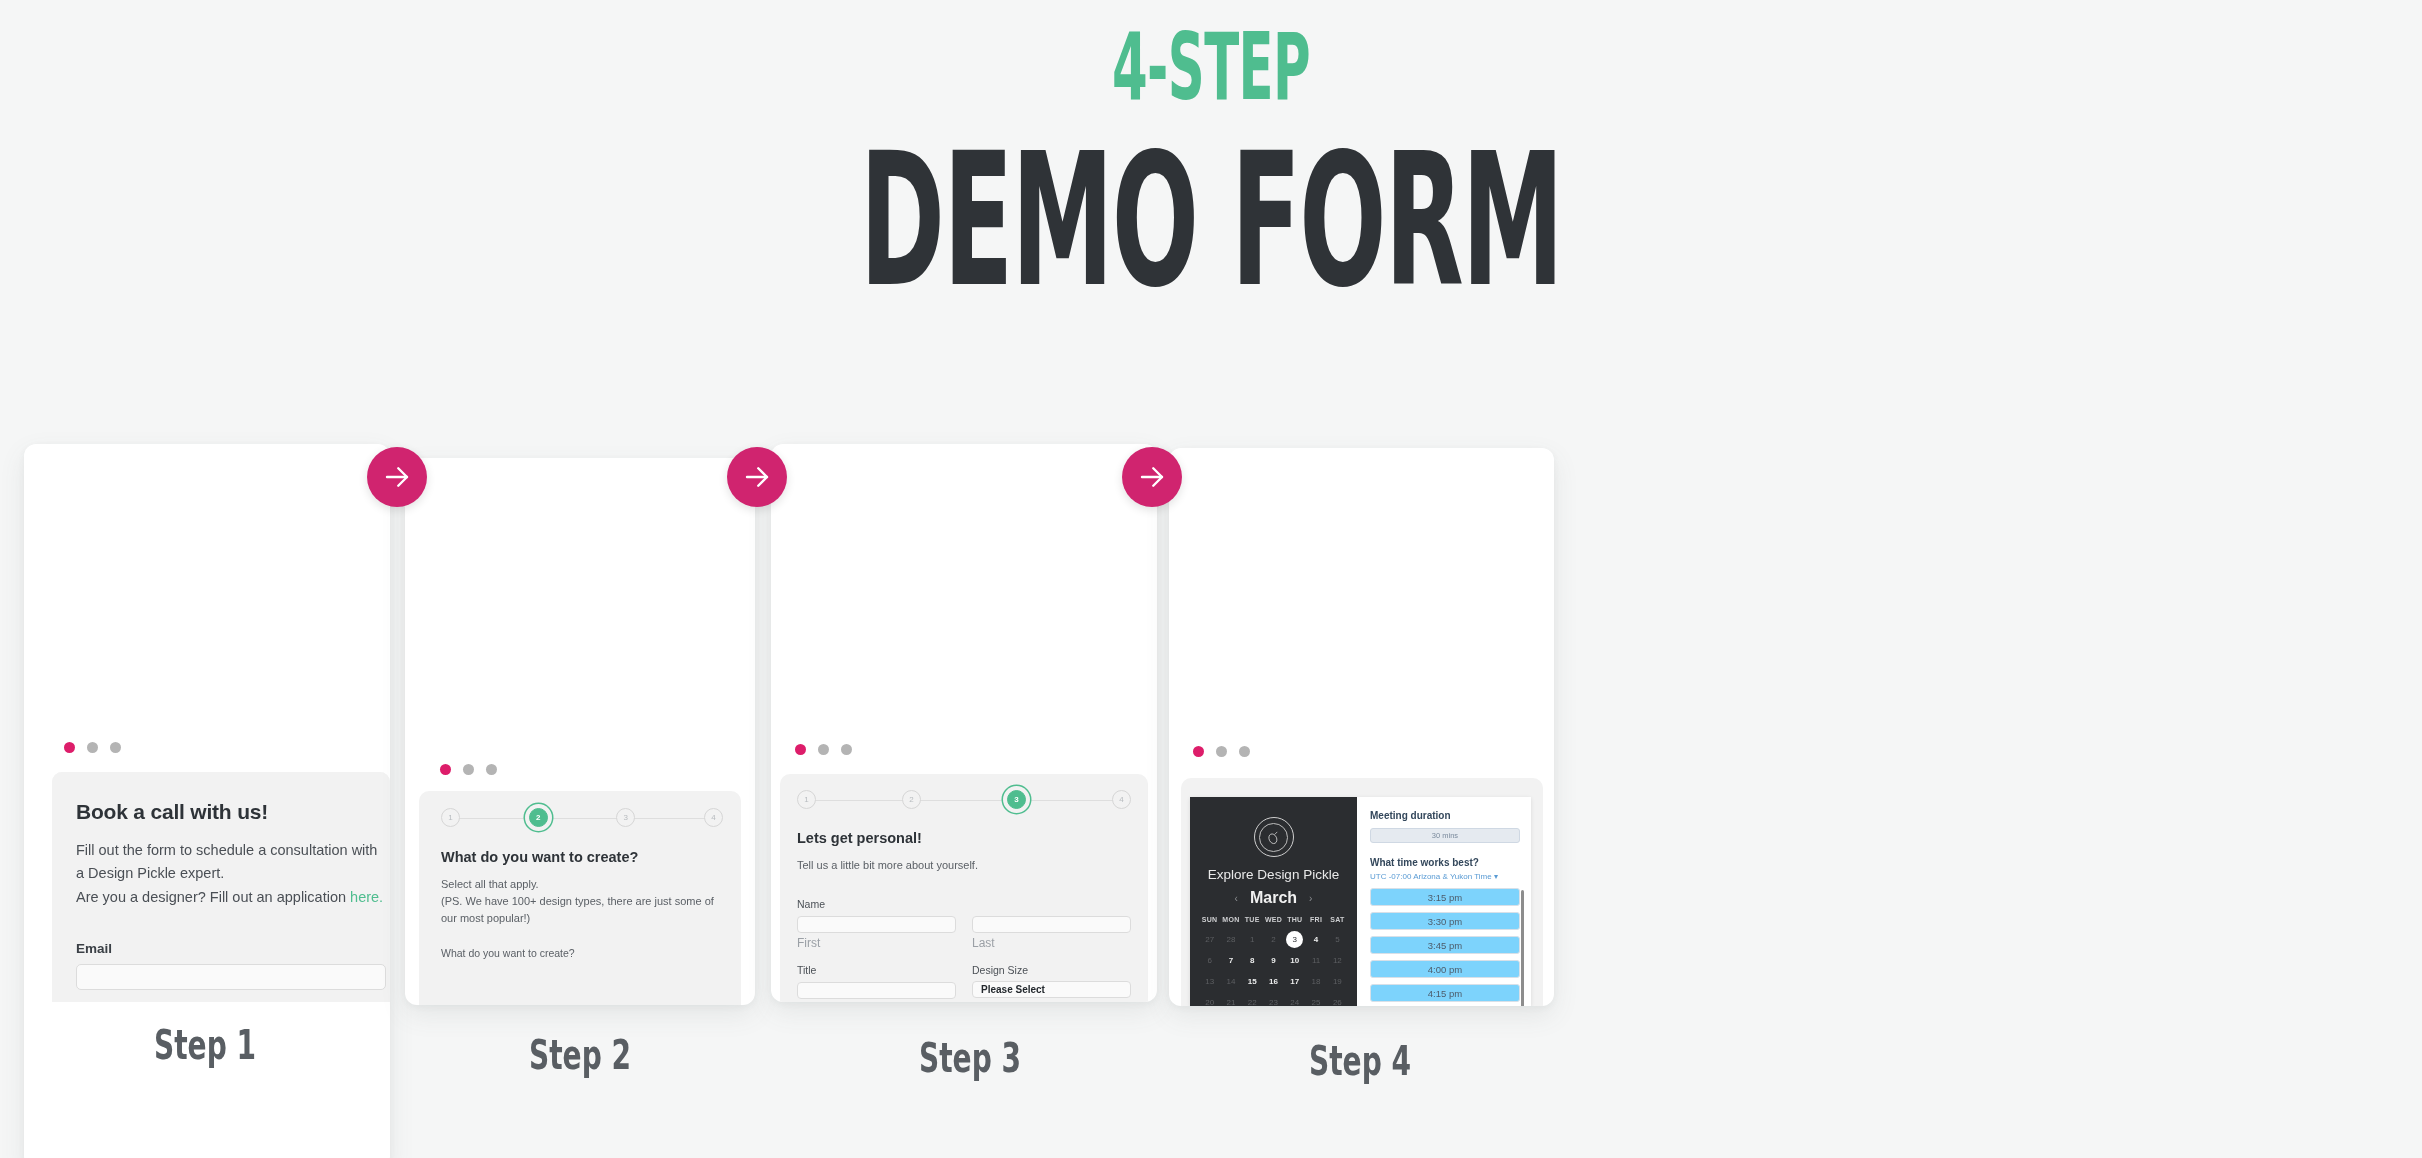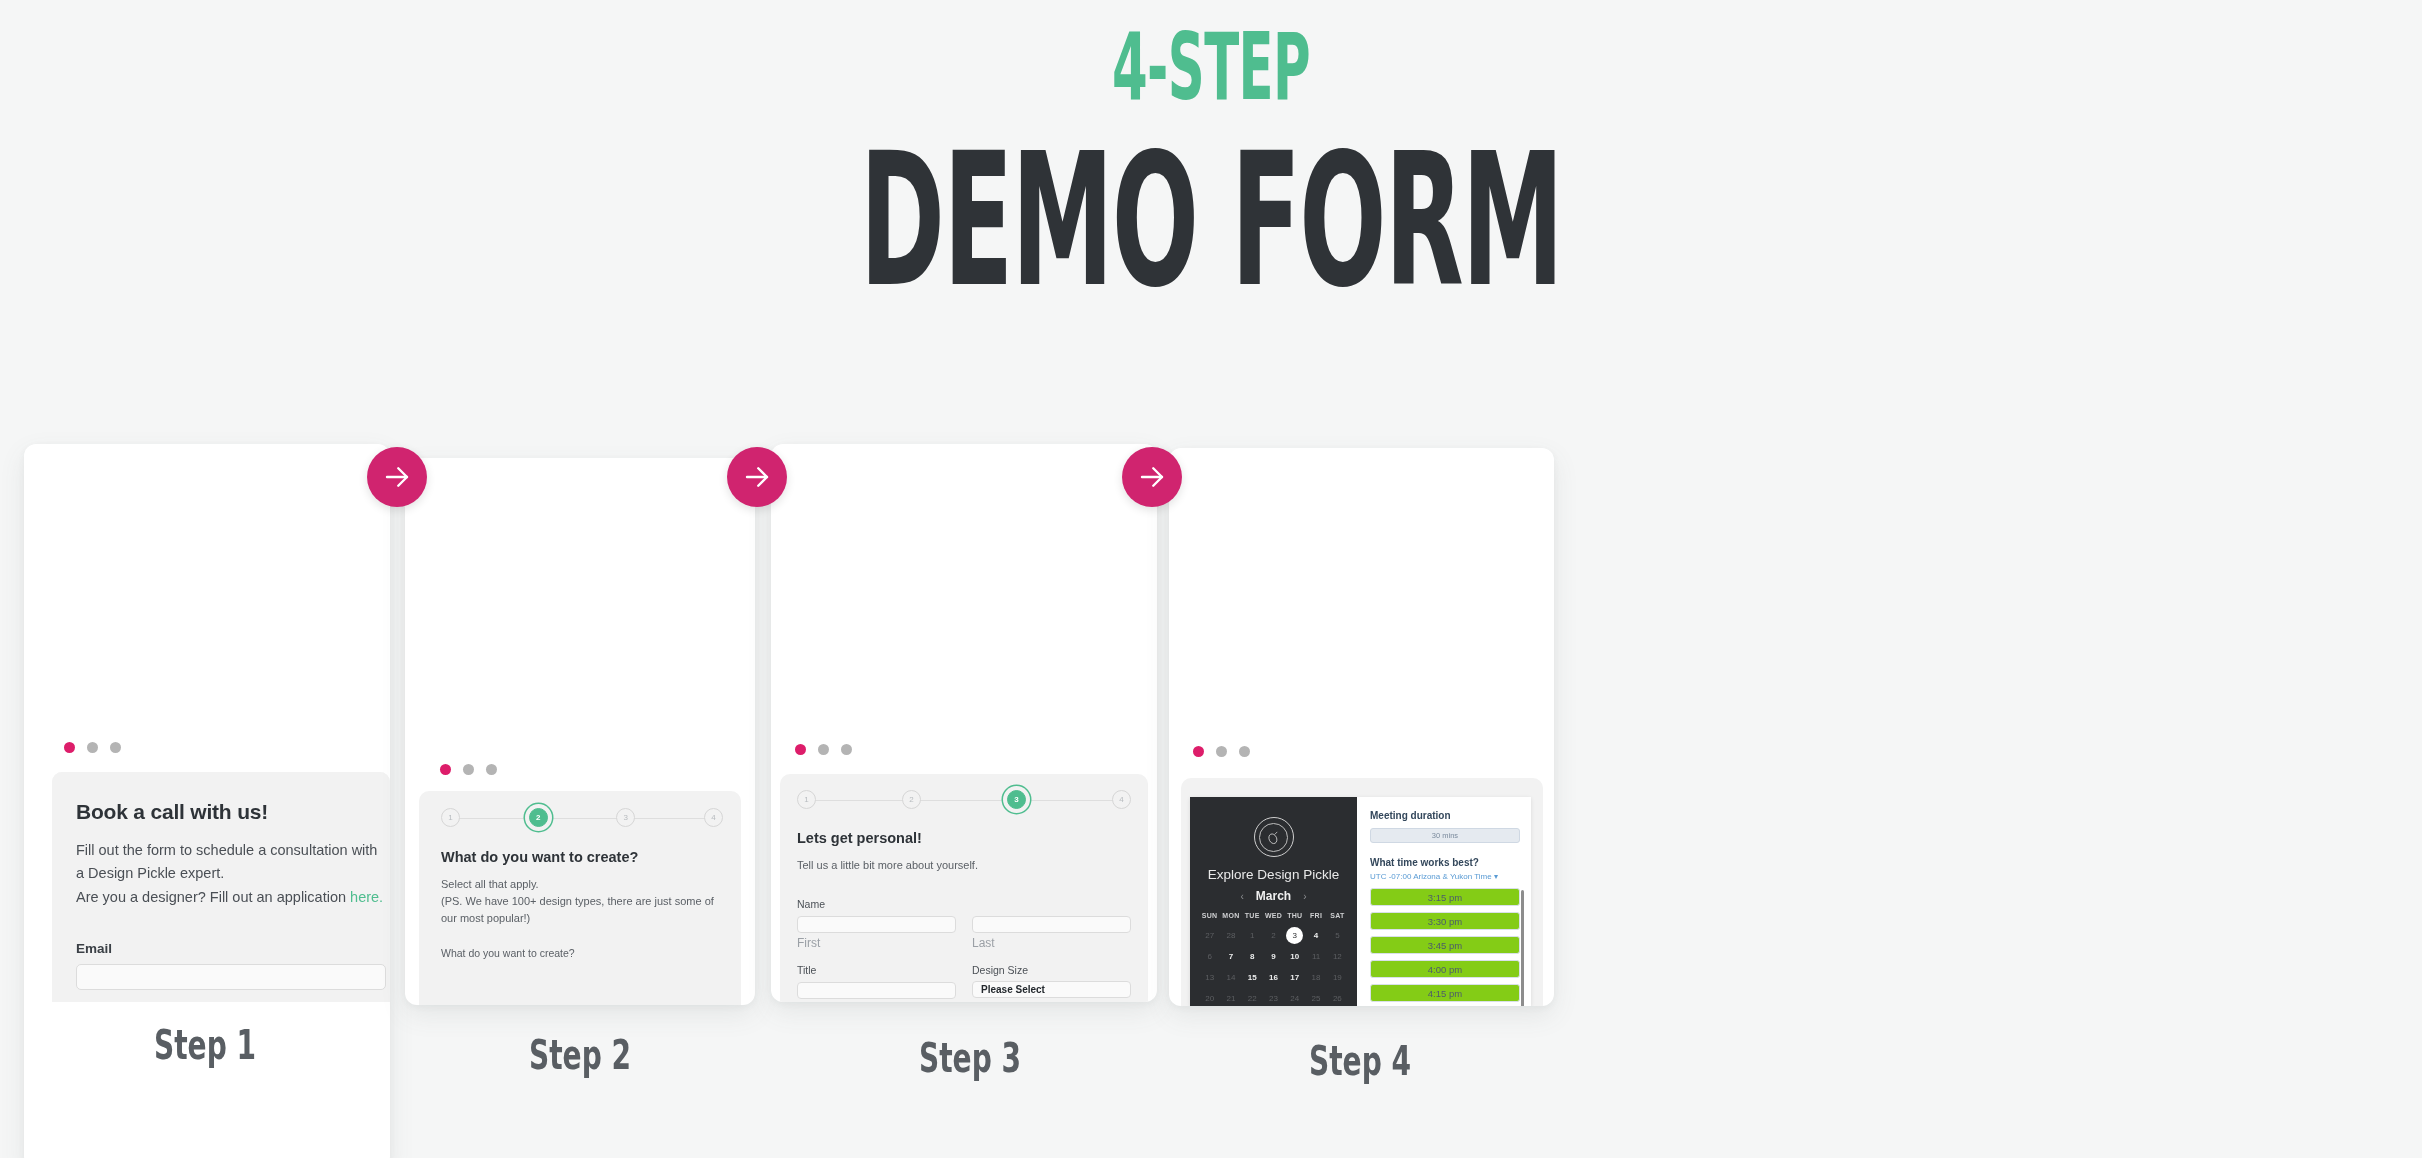--- a/index.html
+++ b/index.html
@@ -91,21 +91,21 @@
   .bk-logo {
     width: 40px; height: 40px; border-radius: 50%; margin: 4px auto 0;
     border: 1.5px solid #cfcfcf; display: flex; align-items: center; justify-content: center;
   }
   .bk-logo-in {
     width: 29px; height: 29px; border-radius: 50%; border: 1px solid #bdbdbd;
     display: flex; align-items: center; justify-content: center; color: #d8d8d8; font-size: 13px;
   }
   .bk-brand { color: #e9e9e9; font-size: 13.5px; text-align: center; margin-top: 10px; font-weight: 400; }
   .bk-month { display: flex; align-items: center; justify-content: center; gap: 12px; margin-top: 7px; }
-  .bk-month b { color: #f0f0f0; font-size: 12px; font-weight: 700; }
+  .bk-month b { color: #f0f0f0; font-size: 16px; font-weight: 700; }
   .bk-arrow { color: #8d8f92; font-size: 10px; cursor: pointer; }
   .bk-grid { display: grid; grid-template-columns: repeat(7,1fr); margin-top: 9px; }
   .bk-dow { color: #cfd0d2; font-size: 7px; font-weight: 700; text-align: center; padding-bottom: 6px; letter-spacing: 0.3px; }
   .bk-day {
     height: 21px; display: flex; align-items: center; justify-content: center;
     font-size: 8px; color: #5d5f62;
   }
   .bk-day.avail { color: #eceded; font-weight: 700; cursor: pointer; }
   .bk-day.sel {
     background: #fff; color: #2b2d30; font-weight: 400; border-radius: 50%;
@@ -116,21 +116,21 @@
   .bk-dur {
     margin-top: 7px; background: #e5eaf0; border: 1px solid #cfd8e3; border-radius: 3px;
     height: 15px; display: flex; align-items: center; justify-content: center;
     font-size: 7.5px; color: #7b8b9d;
   }
   .bk-tz { font-size: 8px; color: #5a9bd4; margin-top: 4px; cursor: pointer; }
   .bk-slots { margin-top: 7px; position: relative; }
   .bk-slot {
     border: 1px solid #d8e0e8; border-radius: 3px; height: 18px; margin-bottom: 6px;
     display: flex; align-items: center; justify-content: center;
-    font-size: 9.5px; color: #4d5c6b; background: #84cc16; cursor: pointer;
+    font-size: 9.5px; color: #4d5c6b; background: #7dd3fc; cursor: pointer;
   }
   .bk-scroll { position: absolute; right: -4px; top: 2px; width: 3px; height: 133px; background: #8d8d8d; border-radius: 2px; cursor: pointer; }
 
   
   .arrowbtn {
     position: absolute; width: 60px; height: 60px; border-radius: 50%;
     background: #d0246f; display: flex; align-items: center; justify-content: center;
     box-shadow: 0 3px 10px rgba(0,0,0,0.12); cursor: pointer; z-index: 20;
   }
 

